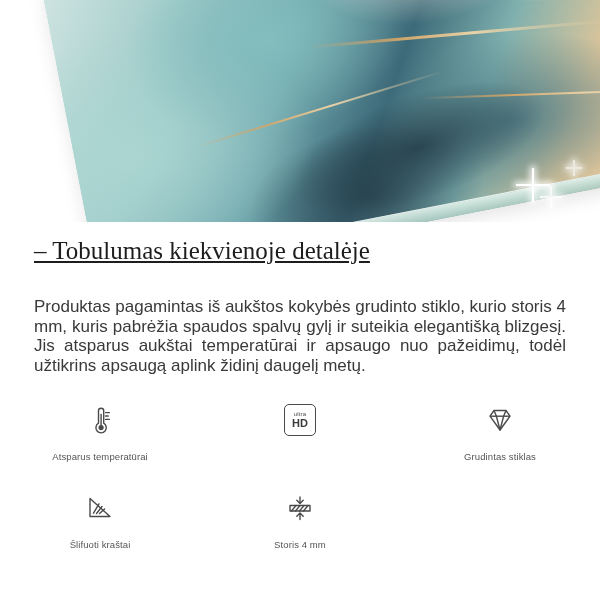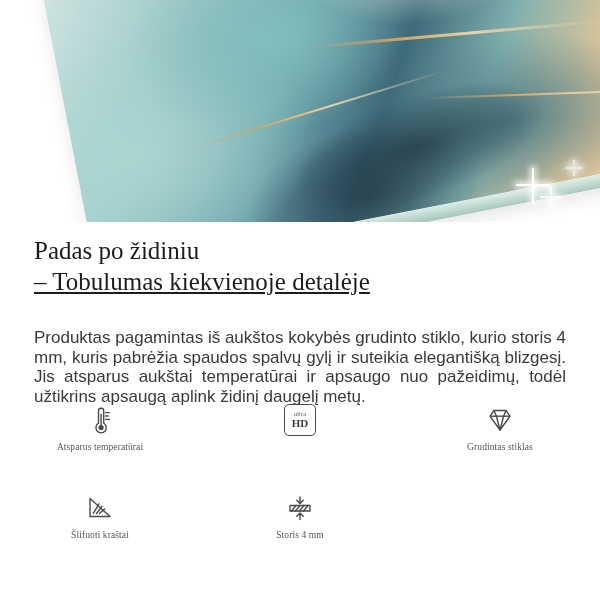--- a/index.html
+++ b/index.html
@@ -138,30 +138,30 @@
     grid-template-columns: repeat(3, 1fr);
     grid-template-rows: 88px 88px;
     justify-items: center;
   }
   .feature {
     display: flex;
     flex-direction: column;
     justify-content: flex-start;
     width: 180px;
     padding-top: 6px;
-    font-family: Liberation Serif, serif;
   }
   .feature-icon {
     height: 44px;
     display: flex;
     align-items: center;
     justify-content: center;
     color: #4a4a4a;
   }
   .feature-label {
+    margin-top: 9px;
     font-size: 9.5px;
     color: #555555;
     text-align: center;
     letter-spacing: .1px;
   }
   .ultrahd-box {
     width: 30px;
     height: 30px;
     border: 1.6px solid #4a4a4a;
     border-radius: 5px;
@@ -199,21 +199,20 @@
 
       <div class="glass-edge"></div>
     </div>
     <div class="sparkle sp1"></div>
     <div class="sparkle sp2"></div>
     <div class="sparkle sp3"></div>
   </div>
 
   <div class="content">
     <h1 class="headline">
-      <span>Padas po židiniu</span>
       <span class="line2">– Tobulumas kiekvienoje detalėje</span>
     </h1>
     <p class="body-text">Produktas pagamintas iš aukštos kokybės grudinto stiklo, kurio storis 4 mm, kuris pabrėžia spaudos spalvų gylį ir suteikia elegantišką blizgesį. Jis atsparus aukštai temperatūrai ir apsaugo nuo pažeidimų, todėl užtikrins apsaugą aplink židinį daugelį metų.</p>
   </div>
 
   <div class="features">
 
     <div class="feature">
       <div class="feature-icon">
         <svg width="34" height="34" viewBox="0 0 34 34" fill="none" stroke="#4a4a4a" stroke-width="1.4" stroke-linecap="round">

